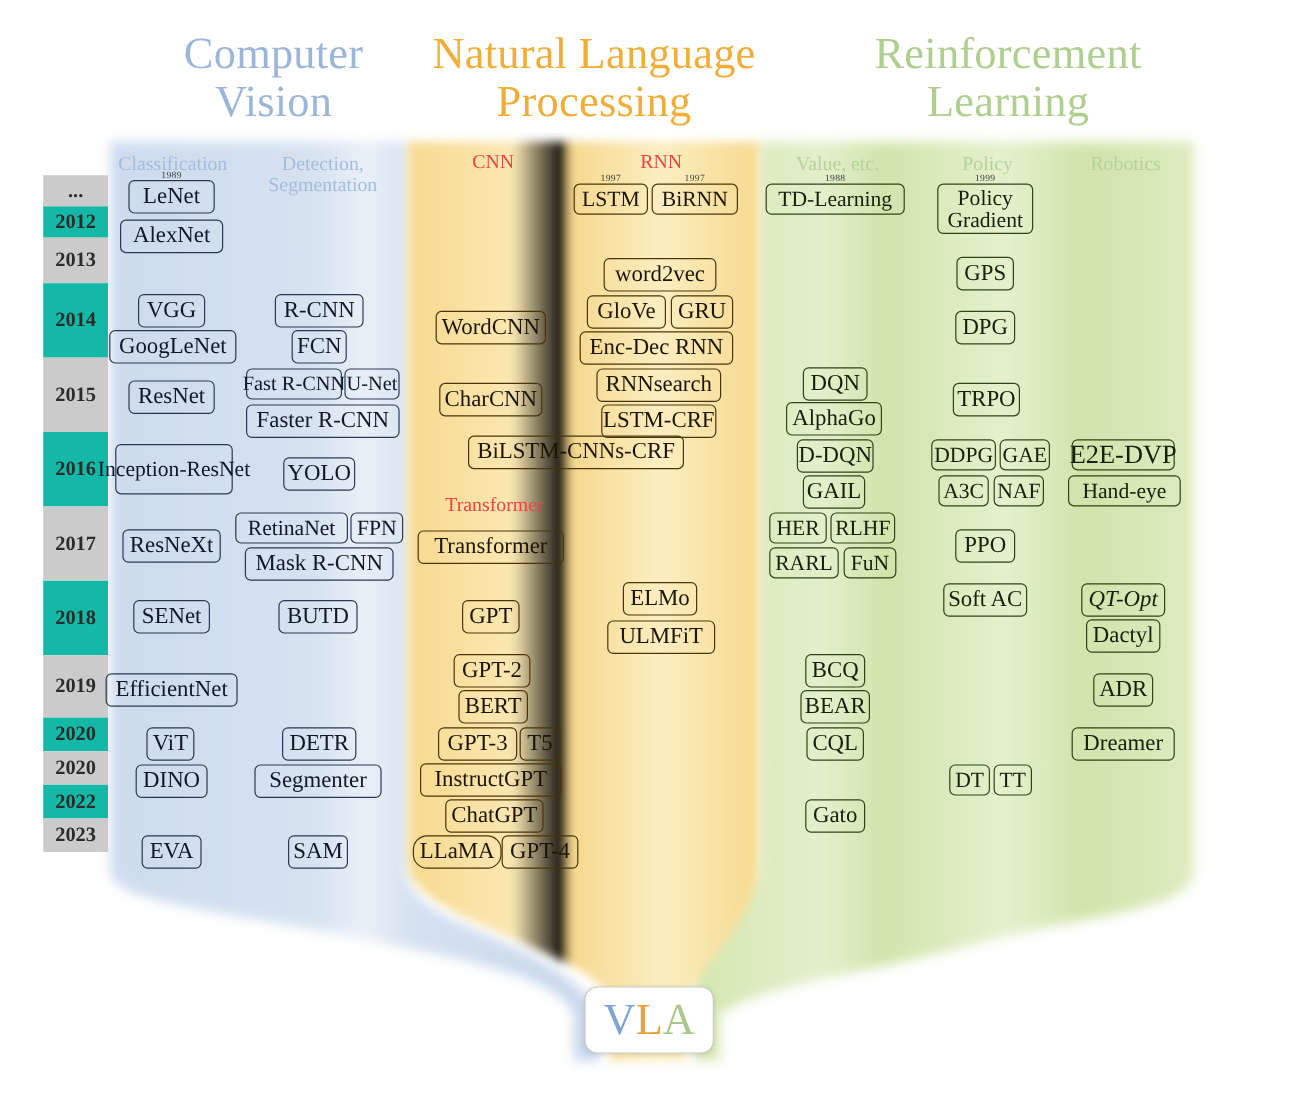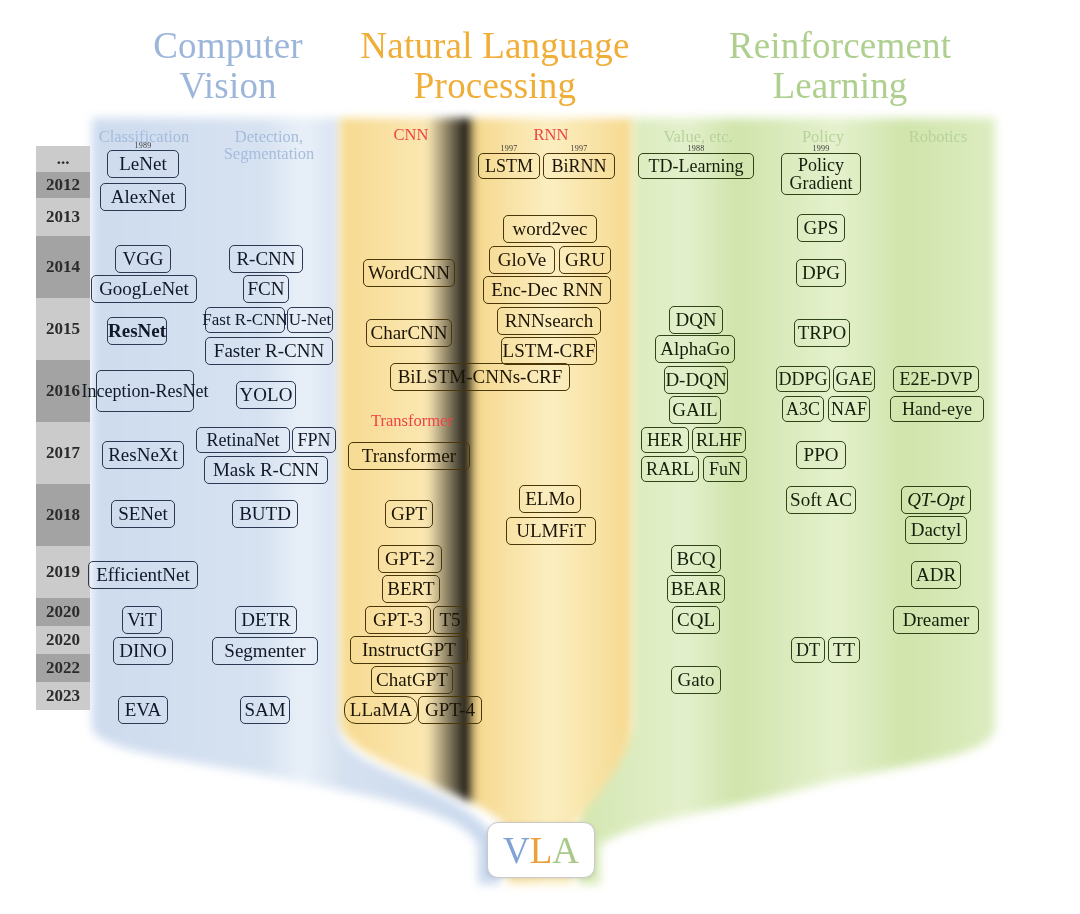--- a/index.html
+++ b/index.html
@@ -17,21 +17,21 @@
   
   #bands{position:absolute;left:0;top:0;width:1080px;height:914px;}
   #bands svg{position:absolute;left:0;top:0;}
 
   
   #years{position:absolute;left:36px;top:146px;width:54px;}
   .yr{width:54px;box-sizing:border-box;font-size:17px;font-weight:700;
       color:#2b2b2b;text-align:center;display:flex;align-items:center;
       justify-content:center;font-family:"Liberation Serif",serif;}
   .yr.gray{background:#cbcbcb;}
-  .yr.white{background:#a3a3a3;}
+  .yr.white{background:#14b8a6;}
 
   
   .sub-head{position:absolute;text-align:center;font-size:16.5px;line-height:1.05;
             font-family:"Liberation Serif",serif;}
   .sh-blue{color:#a5bcdc;}
   .sh-yellow{color:#ef4444;}
   .sh-green{color:#b7d39b;}
 
   
   .node{position:absolute;box-sizing:border-box;
@@ -154,21 +154,21 @@
     </div>
     <div class="node blue" style="left: 100px; top: 183px; width: 86px; height: 28px; font-size: 19px;">
       <span>AlexNet</span>
     </div>
     <div class="node blue" style="left: 115px; top: 245px; width: 56px; height: 28px; font-size: 19px;">
       <span>VGG</span>
     </div>
     <div class="node blue" style="left: 91px; top: 275px; width: 106px; height: 28px; font-size: 19px;">
       <span>GoogLeNet</span>
     </div>
-    <div class="node blue" style="left: 107px; top: 317px; width: 60px; height: 28px; font-size: 19px; font-weight: bold;">
+    <div class="node blue" style="left: 107px; top: 317px; width: 72px; height: 28px; font-size: 19px;">
       <span>ResNet</span>
     </div>
     <div class="node blue" style="left: 96px; top: 370px; width: 98px; height: 42px; font-size: 18px;">
       <span>Inception-ResNet</span>
     </div>
     <div class="node blue" style="left: 102px; top: 441px; width: 82px; height: 28px; font-size: 19px;">
       <span>ResNeXt</span>
     </div>
     <div class="node blue" style="left: 111px; top: 500px; width: 64px; height: 28px; font-size: 19px;">
       <span>SENet</span>
@@ -365,21 +365,21 @@
     </div>
     <div class="node green" style="left: 786px; top: 486px; width: 70px; height: 28px; font-size: 19px;">
       <span>Soft AC</span>
     </div>
     <div class="node green" style="left: 791px; top: 637px; width: 34px; height: 26px; font-size: 18px;">
       <span>DT</span>
     </div>
     <div class="node green" style="left: 828px; top: 637px; width: 32px; height: 26px; font-size: 18px;">
       <span>TT</span>
     </div>
-    <div class="node green" style="left: 893px; top: 366px; width: 86px; height: 26px; font-size: 18px;">
+    <div class="node green" style="left: 893px; top: 366px; width: 86px; height: 26px; font-size: 22px;">
       <span>E2E-DVP</span>
     </div>
     <div class="node green" style="left: 890px; top: 396px; width: 94px; height: 26px; font-size: 18px;">
       <span>Hand-eye</span>
     </div>
     <div class="node green" style="left: 901px; top: 486px; width: 70px; height: 28px; font-size: 19px; font-style: italic;">
       <span>QT-Opt</span>
     </div>
     <div class="node green" style="left: 905px; top: 516px; width: 62px; height: 28px; font-size: 19px;">
       <span>Dactyl</span>

